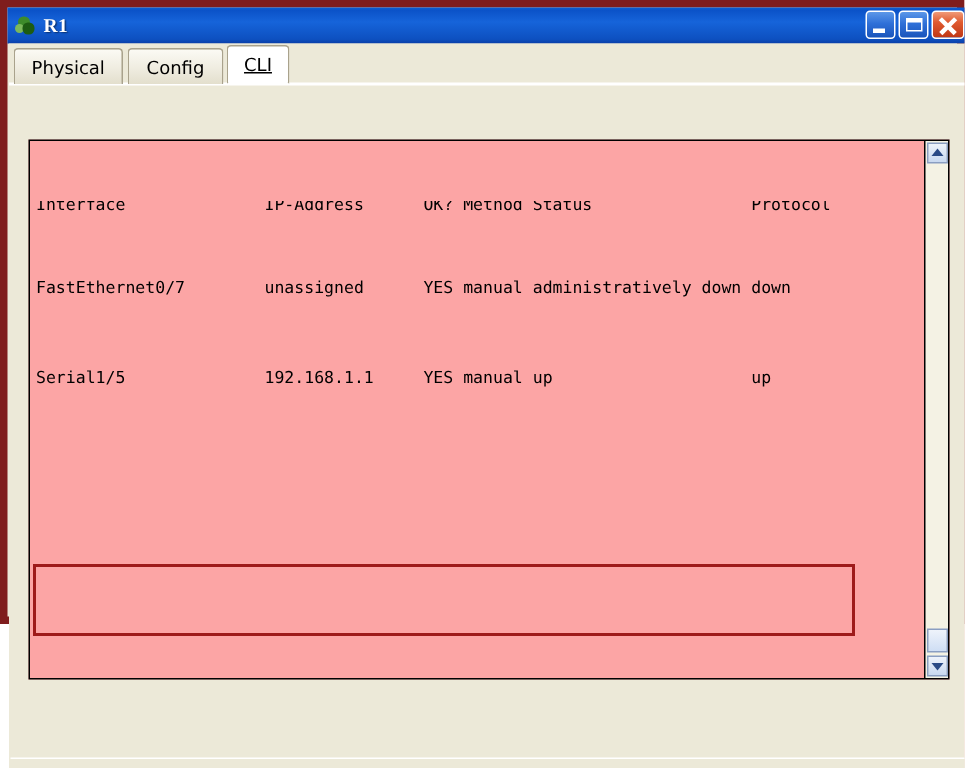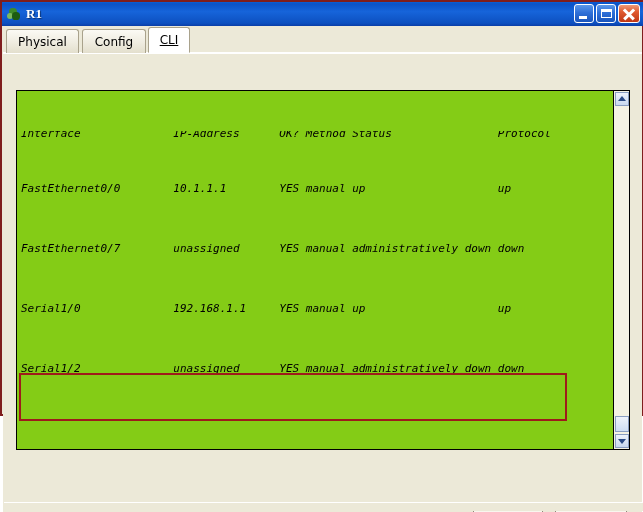--- a/index.html
+++ b/index.html
@@ -13,21 +13,21 @@
     overflow: hidden;
     font-family: "Liberation Sans", sans-serif;
   }
 
   .window {
     position: relative;
     width: 643px;
     height: 416px;
     box-sizing: border-box;
     background: #ece9d8;
-    border: 2px solid #7f1d1d;
+    border: 5px solid #7f1d1d;
   }
 
   
   .titlebar {
     position: absolute;
     left: 0; top: 0;
     width: 641px;
     height: 24px;
     background: linear-gradient(180deg,#0a5fd4 0%, #0b52c8 8%, #1664da 40%, #0d50c0 88%, #0a3ea8 100%);
     display: flex;
@@ -176,23 +176,22 @@
   }
 
   
   .terminal-wrap {
     position: absolute;
     left: 13px; top: 36px;
     width: 614px;
     height: 360px;
     box-sizing: border-box;
     border: 1px solid #000000;
-    background: #84cc16;
+    background: #fca5a5;
     overflow: hidden;
-    font-style: italic;
   }
   .terminal-text {
     position: absolute;
     left: 0; top: 0;
     width: 596px;
     height: 358px;
     box-sizing: border-box;
     padding: 0 0 0 4px;
     overflow: hidden;
     font-family: "DejaVu Sans Mono", monospace;
@@ -324,24 +323,22 @@
     <div class="tab" id="tab-physical">Physical</div>
     <div class="tab active" id="tab-cli">CLI</div>
   </div>
 
   <div class="panel">
 
 
     <div class="terminal-wrap">
       <div class="terminal-text">
         <div class="term-line clipped">Interface              IP-Address      OK? Method Status                Protocol</div>
-        <div class="term-line">FastEthernet0/0        10.1.1.1        YES manual up                    up</div>
         <div class="term-line">FastEthernet0/7        unassigned      YES manual administratively down down</div>
-        <div class="term-line">Serial1/0              192.168.1.1     YES manual up                    up</div>
-        <div class="term-line">Serial1/2              unassigned      YES manual administratively down down</div>
+        <div class="term-line">Serial1/5              192.168.1.1     YES manual up                    up</div>
         
         
         
         
         
         
         
         
         
         

